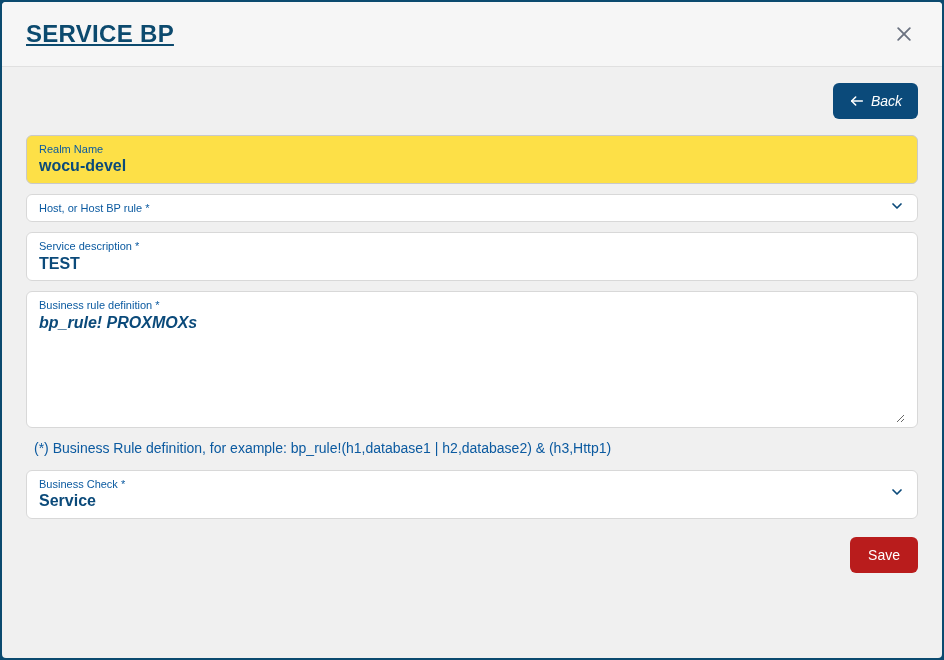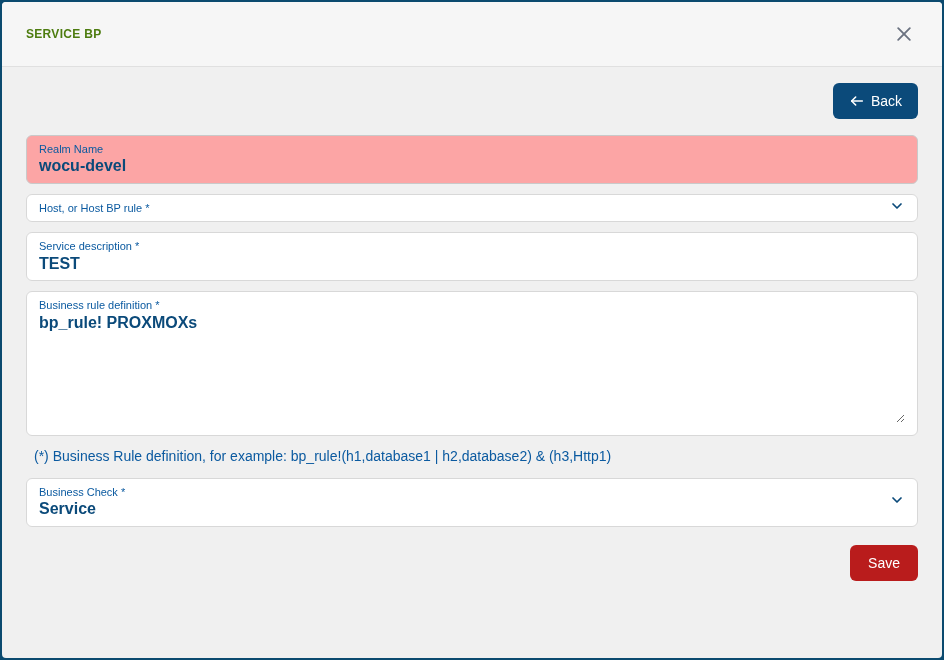--- a/index.html
+++ b/index.html
@@ -29,24 +29,25 @@
     }
     .modal-header {
       display: flex;
       justify-content: space-between;
       align-items: center;
       padding: 18px 24px;
       background: #f6f6f6;
       border-bottom: 1px solid #e0e0e0;
     }
     .modal-title {
-      font-size: 12px;
+      font-size: 24px;
       font-weight: 700;
-      color: #4d7c0f;
+      color: #0c4a6e;
       letter-spacing: 0.3px;
+      text-decoration: underline;
     }
     .close-btn {
       width: 28px;
       height: 28px;
       display: flex;
       align-items: center;
       justify-content: center;
       cursor: pointer;
       color: #6b7280;
       background: transparent;
@@ -70,30 +71,31 @@
       color: #ffffff;
       border: none;
       border-radius: 6px;
       padding: 10px 16px;
       font-size: 14px;
       font-weight: 500;
       display: flex;
       align-items: center;
       gap: 6px;
       cursor: pointer;
+      font-style: italic;
     }
     .form-group {
       position: relative;
       background: #ffffff;
       border: 1px solid #d8d8d8;
       border-radius: 6px;
       padding: 6px 12px 6px 12px;
     }
     .form-group.readonly {
-      background: #fca5a5;
+      background: #fde047;
       border-color: #c9c9c9;
     }
     .form-label {
       font-size: 11px;
       color: #0b5aa0;
       display: block;
       line-height: 1.3;
     }
     .form-value {
       font-size: 16px;
@@ -103,20 +105,21 @@
       outline: none;
       background: transparent;
       width: 100%;
       line-height: 1.3;
       font-family: inherit;
     }
     textarea.form-value {
       resize: vertical;
       min-height: 110px;
       font-weight: 600;
+      font-style: italic;
     }
     .select-wrap {
       position: relative;
     }
     .select-wrap .chevron {
       position: absolute;
       right: 12px;
       top: 50%;
       transform: translateY(-50%);
       color: #0b4a7a;
@@ -136,21 +139,21 @@
       background: #b91c1c;
       color: #ffffff;
       border: none;
       border-radius: 6px;
       padding: 10px 18px;
       font-size: 14px;
       font-weight: 500;
       cursor: pointer;
     }
     .textarea-group {
-      padding-bottom: 8px;
+      padding-bottom: 0;
     }
     .textarea-group textarea {
       padding-top: 0;
     }
   </style>
 </head>
 <body>
 
 <div class="modal">
 

